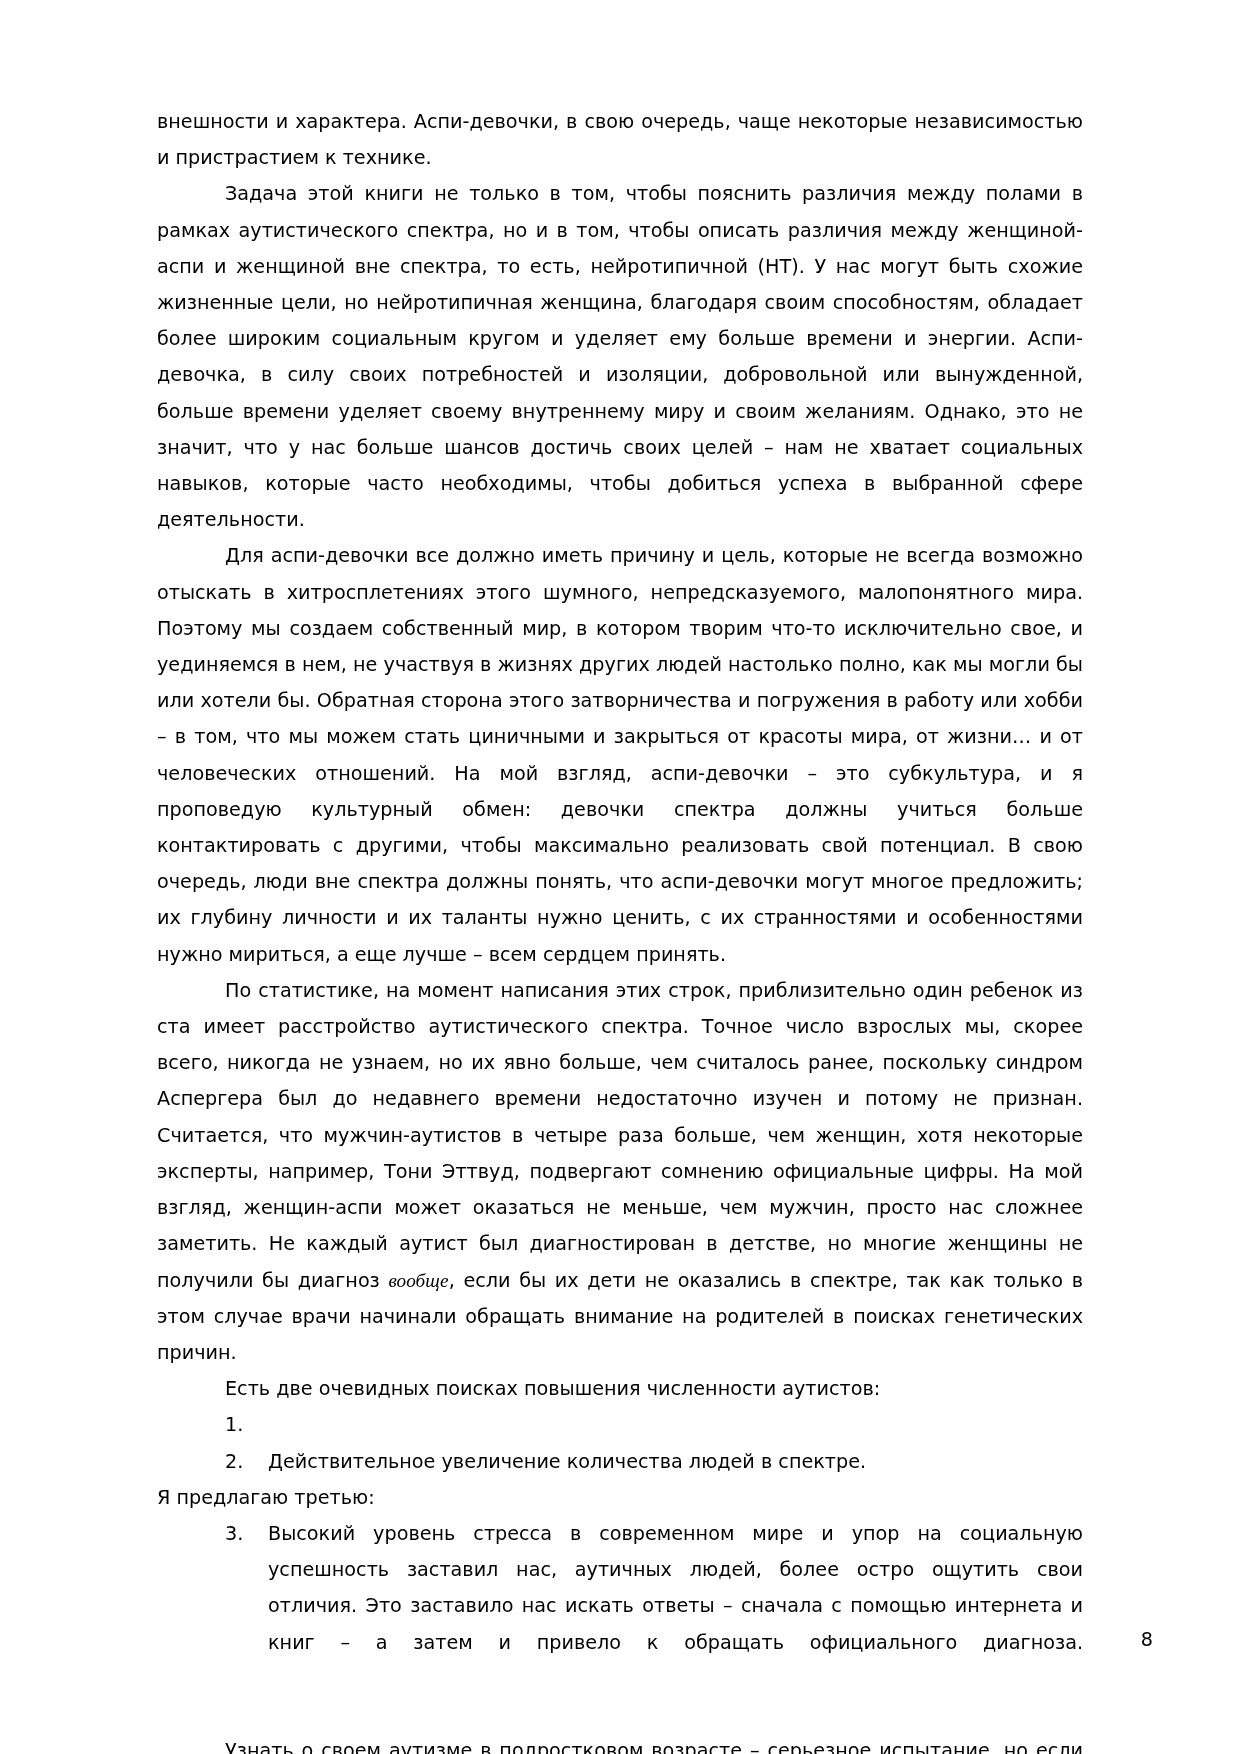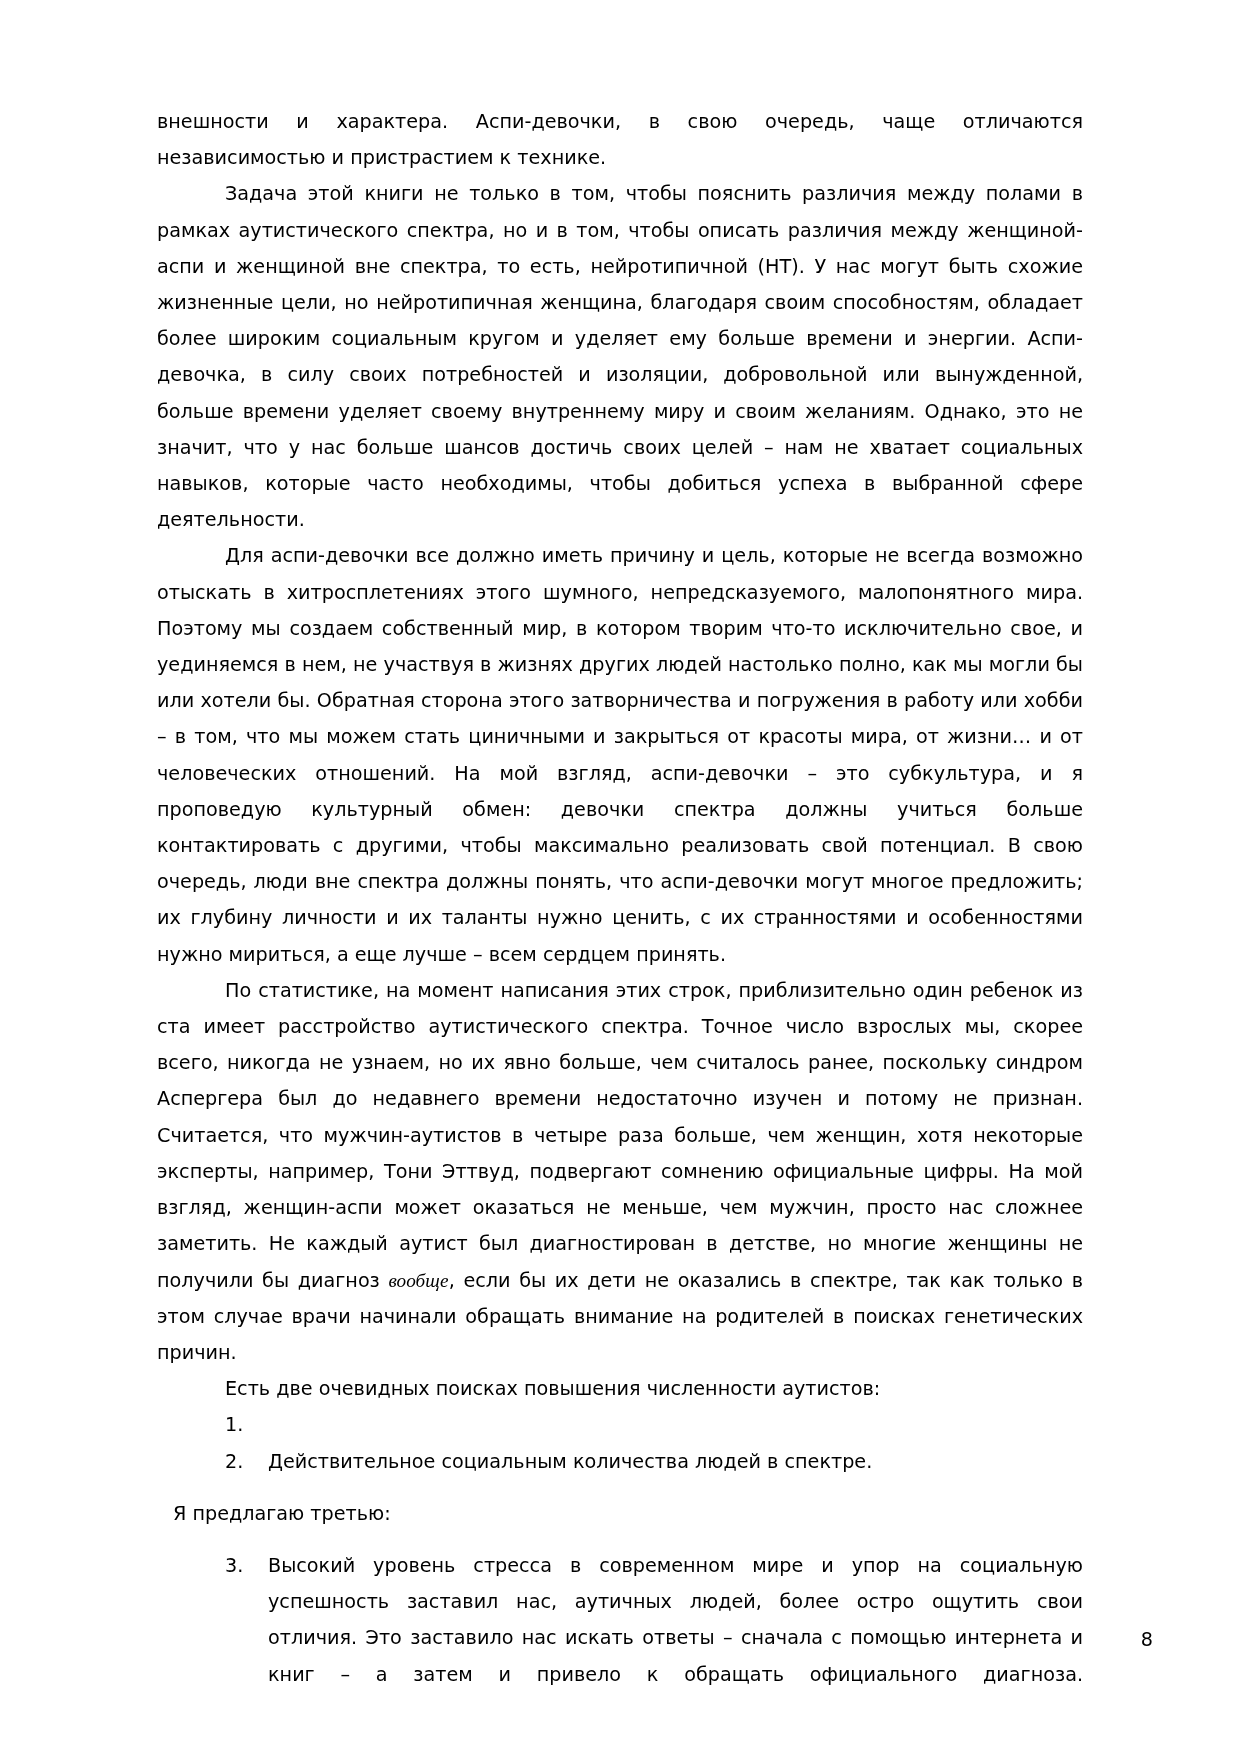--- a/index.html
+++ b/index.html
@@ -78,21 +78,21 @@
   }
   .list-item .item-text::after {
     content: "";
     display: inline-block;
     width: 100%;
   }
   .list-item.nolast .item-text::after {
     content: none;
   }
   .flush {
-    margin: 16px;
+    margin: 0;
     text-align: left;
   }
   .spacer {
     height: 36.2px;
   }
   .page-number {
     position: absolute;
     right: 87px;
     top: 1628px;
     font-size: 19.2px;
@@ -101,37 +101,37 @@
     text-align: right;
   }
 </style>
 </head>
 <body>
 
 <div class="page">
 
   <div class="content">
 
-    <p class="para nolast">внешности и характера. Аспи-девочки, в свою очередь, чаще отличаются независимостью и пристрастием к технике.</p>
+    <p class="para nolast">внешности и характера. Аспи-девочки, в свою очередь, чаще некоторые независимостью и пристрастием к технике.</p>
 
     <p class="para indent nolast">Задача этой книги не только в том, чтобы пояснить различия между полами в рамках аутистического спектра, но и в том, чтобы описать различия между женщиной-аспи и женщиной вне спектра, то есть, нейротипичной (НТ). У нас могут быть схожие жизненные цели, но нейротипичная женщина, благодаря своим способностям, обладает более широким социальным кругом и уделяет ему больше времени и энергии. Аспи-девочка, в силу своих потребностей и изоляции, добровольной или вынужденной, больше времени уделяет своему внутреннему миру и своим желаниям. Однако, это не значит, что у нас больше шансов достичь своих целей – нам не хватает социальных навыков, которые часто необходимы, чтобы добиться успеха в выбранной сфере деятельности.</p>
 
     <p class="para indent nolast">Для аспи-девочки все должно иметь причину и цель, которые не всегда возможно отыскать в хитросплетениях этого шумного, непредсказуемого, малопонятного мира. Поэтому мы создаем собственный мир, в котором творим что-то исключительно свое, и уединяемся в нем, не участвуя в жизнях других людей настолько полно, как мы могли бы или хотели бы. Обратная сторона этого затворничества и погружения в работу или хобби – в том, что мы можем стать циничными и закрыться от красоты мира, от жизни… и от человеческих отношений. На мой взгляд, аспи-девочки – это субкультура, и я проповедую культурный обмен: девочки спектра должны учиться больше контактировать с другими, чтобы максимально реализовать свой потенциал. В свою очередь, люди вне спектра должны понять, что аспи-девочки могут многое предложить; их глубину личности и их таланты нужно ценить, с их странностями и особенностями нужно мириться, а еще лучше – всем сердцем принять.</p>
 
     <p class="para indent nolast"><span>По статистике, на момент написания этих строк, приблизительно один ребенок из ста имеет расстройство аутистического спектра. Точное число взрослых мы, скорее всего, никогда не узнаем, но их явно больше, чем считалось ранее, поскольку синдром Аспергера был до недавнего времени недостаточно изучен и потому не признан. Считается, что мужчин-аутистов в четыре раза больше, чем женщин, хотя некоторые эксперты, например, Тони Эттвуд, подвергают сомнению официальные цифры. На мой взгляд, женщин-аспи может оказаться не меньше, чем мужчин, просто нас сложнее заметить. Не каждый аутист был диагностирован в детстве, но многие женщины не получили бы диагноз </span><span class="italic">вообще</span><span>, если бы их дети не оказались в спектре, так как только в этом случае врачи начинали обращать внимание на родителей в поисках генетических причин.</span></p>
 
     <p class="para indent nolast">Есть две очевидных поисках повышения численности аутистов:</p>
 
     <ol class="list">
       <li class="list-item nolast">
         <span class="marker">1.</span>
       </li>
       <li class="list-item nolast">
         <span class="marker">2.</span>
-        <span class="item-text">Действительное социальным количества людей в спектре.</span>
+        <span class="item-text">Действительное увеличение количества людей в спектре.</span>
       </li>
     </ol>
 
     <p class="flush">Я предлагаю третью:</p>
 
     <ol class="list">
       <li class="list-item">
         <span class="marker">3.</span>
         <span class="item-text">Высокий уровень стресса в современном мире и упор на социальную успешность заставил нас, аутичных людей, более остро ощутить свои отличия. Это заставило нас искать ответы – сначала с помощью интернета и книг – а затем и привело к обращать официального диагноза.</span>
       </li>

